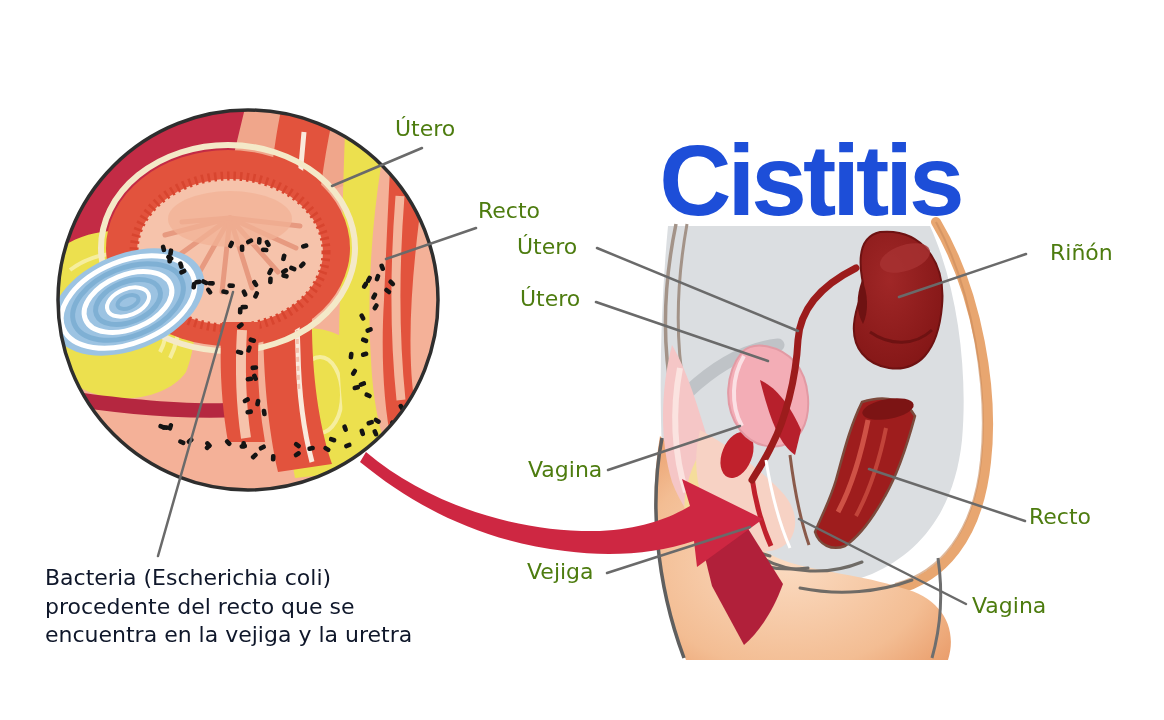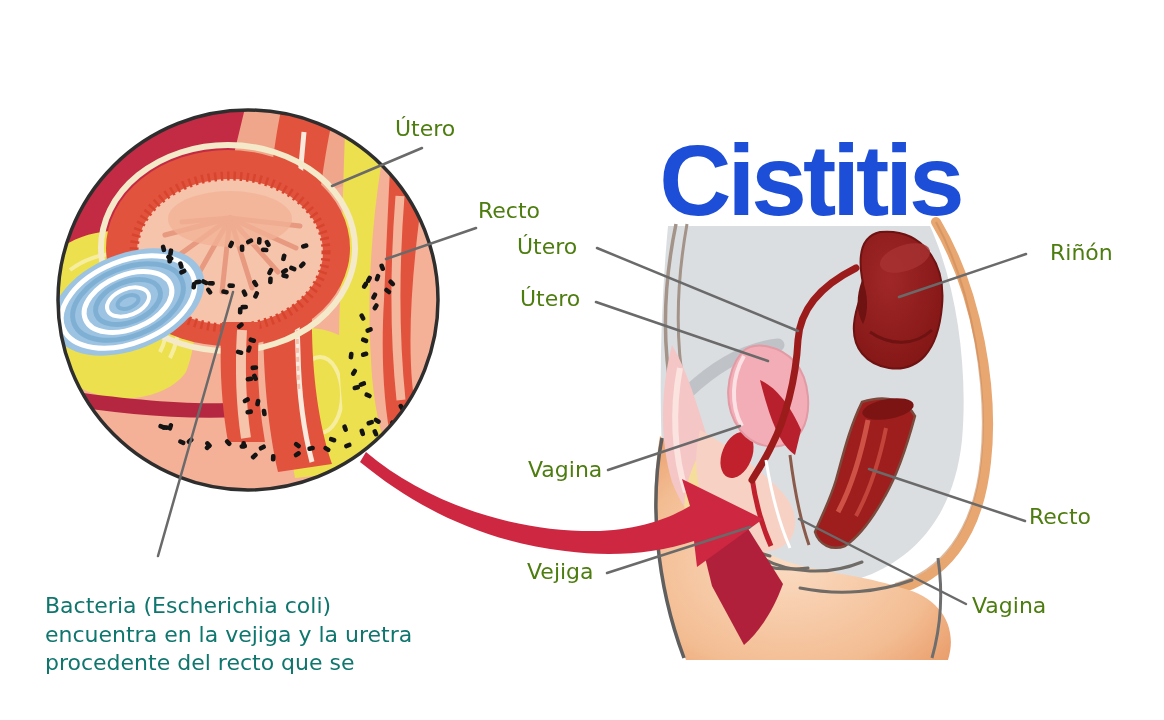--- a/index.html
+++ b/index.html
@@ -13,21 +13,21 @@
   #lbl-utero-left{left:395px;top:116px;}
   #lbl-recto-left{left:478px;top:198px;}
   #lbl-ureter{left:517px;top:234px;}
   #lbl-utero-right{left:520px;top:286px;}
   #lbl-vejiga{left:528px;top:457px;}
   #lbl-uretra{left:527px;top:559px;}
   #lbl-rinon{left:1030px;top:240px;margin-left:20px;}
   #lbl-recto-right{left:1029px;top:504px;}
   #lbl-vagina{left:972px;top:593px;}
   #caption{position:absolute;left:45px;top:564px;font-size:22px;line-height:28.5px;
-           color:#0f766e;font-weight:500;margin-top:28px;}
+           color:#0f172a;font-weight:500;}
 </style>
 </head>
 <body>
 
 <div class="stage">
 
 <svg class="art" width="1164" height="720" viewBox="0 0 1164 720">
   <defs>
     <clipPath id="circleClip">
           <circle cx="248" cy="300" r="190"></circle>
@@ -293,17 +293,17 @@
 <div class="label" id="lbl-ureter">Útero</div>
 <div class="label" id="lbl-utero-right">Útero</div>
 <div class="label" id="lbl-vejiga">Vagina</div>
 <div class="label" id="lbl-uretra">Vejiga</div>
 <div class="label" id="lbl-rinon">Riñón</div>
 <div class="label" id="lbl-recto-right">Recto</div>
 <div class="label" id="lbl-vagina">Vagina</div>
 
 <div id="caption">
   <div>Bacteria (Escherichia coli)</div>
+  <div>procedente del recto que se</div>
   <div>encuentra en la vejiga y la uretra</div>
-  <div>procedente del recto que se</div>
 </div>
 
 </div>
 
 </body></html>

